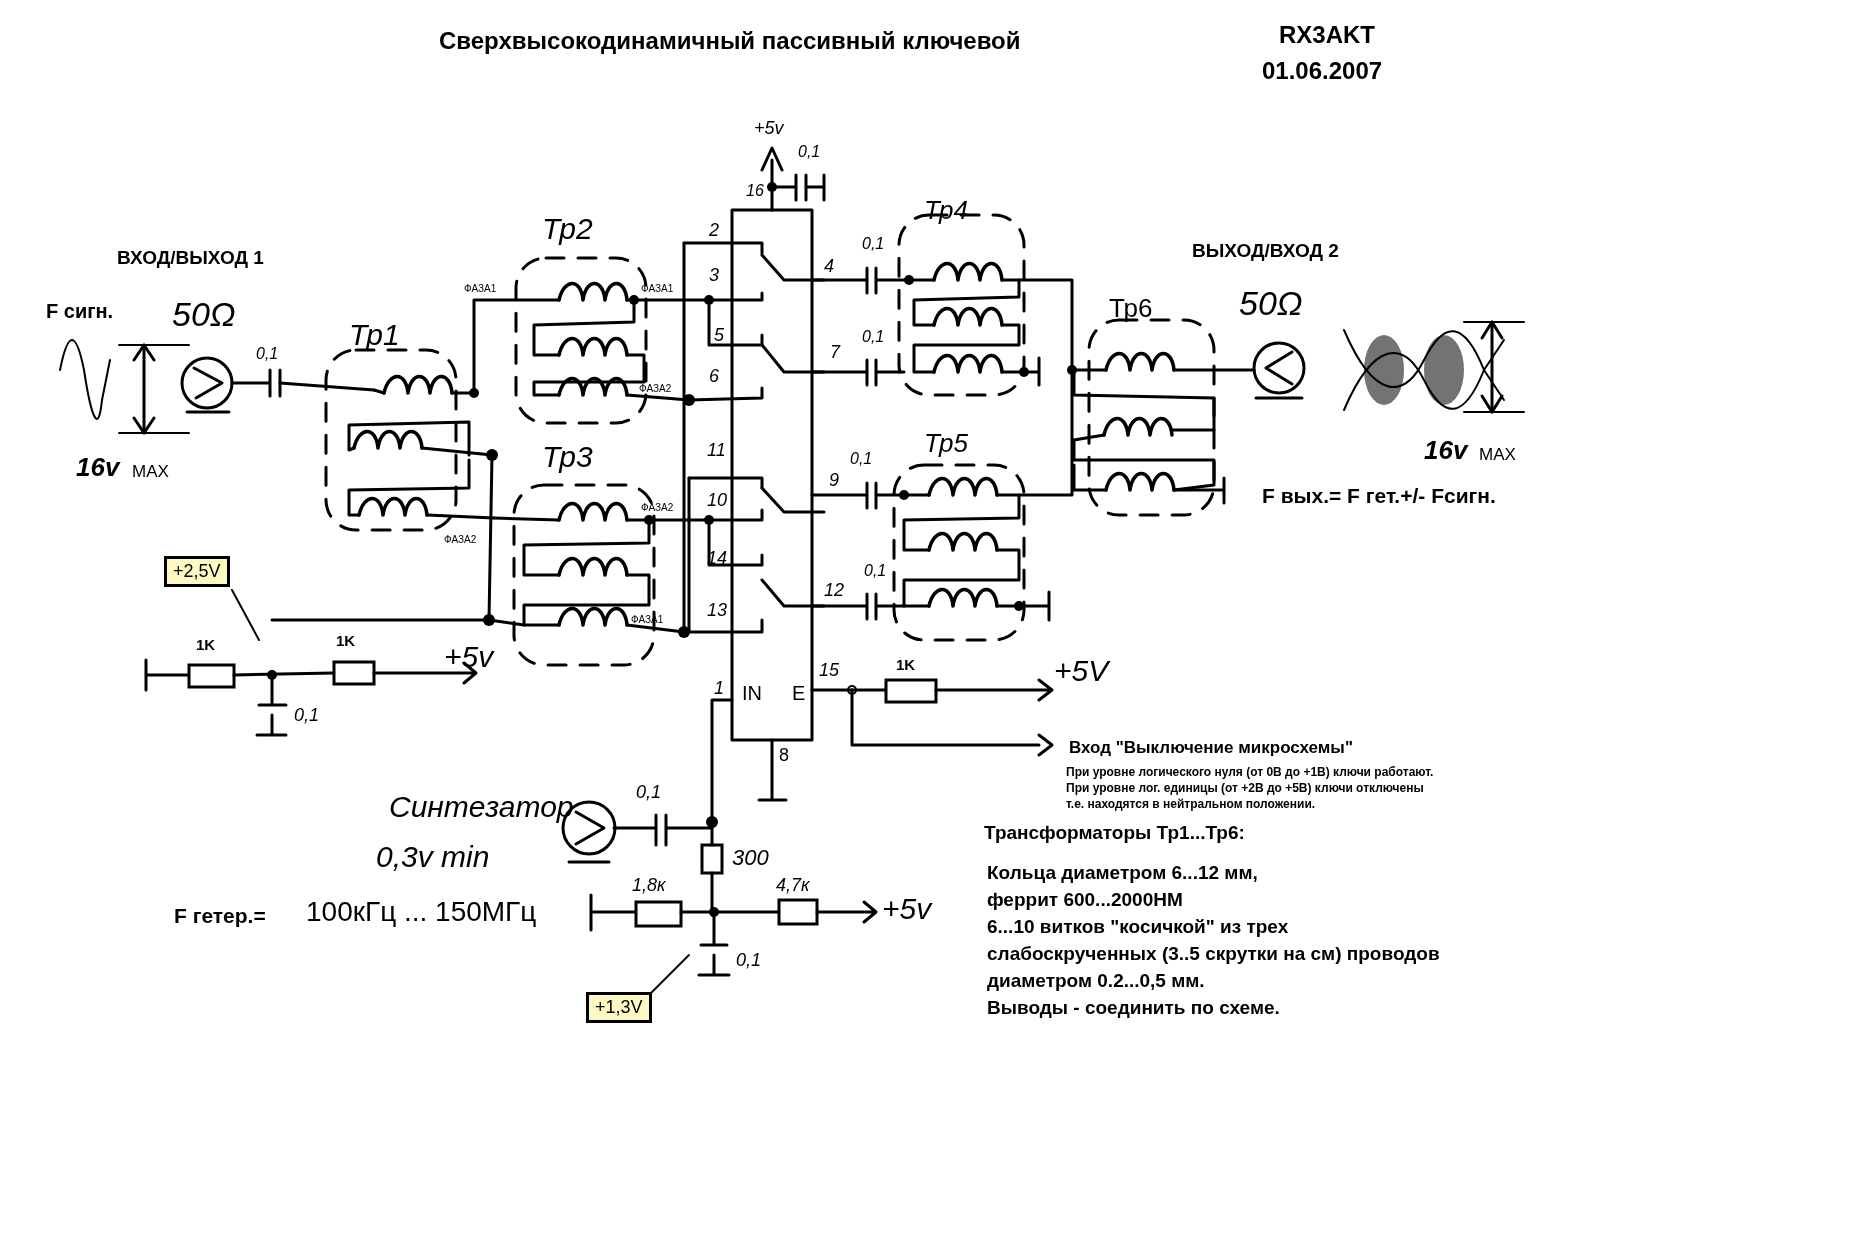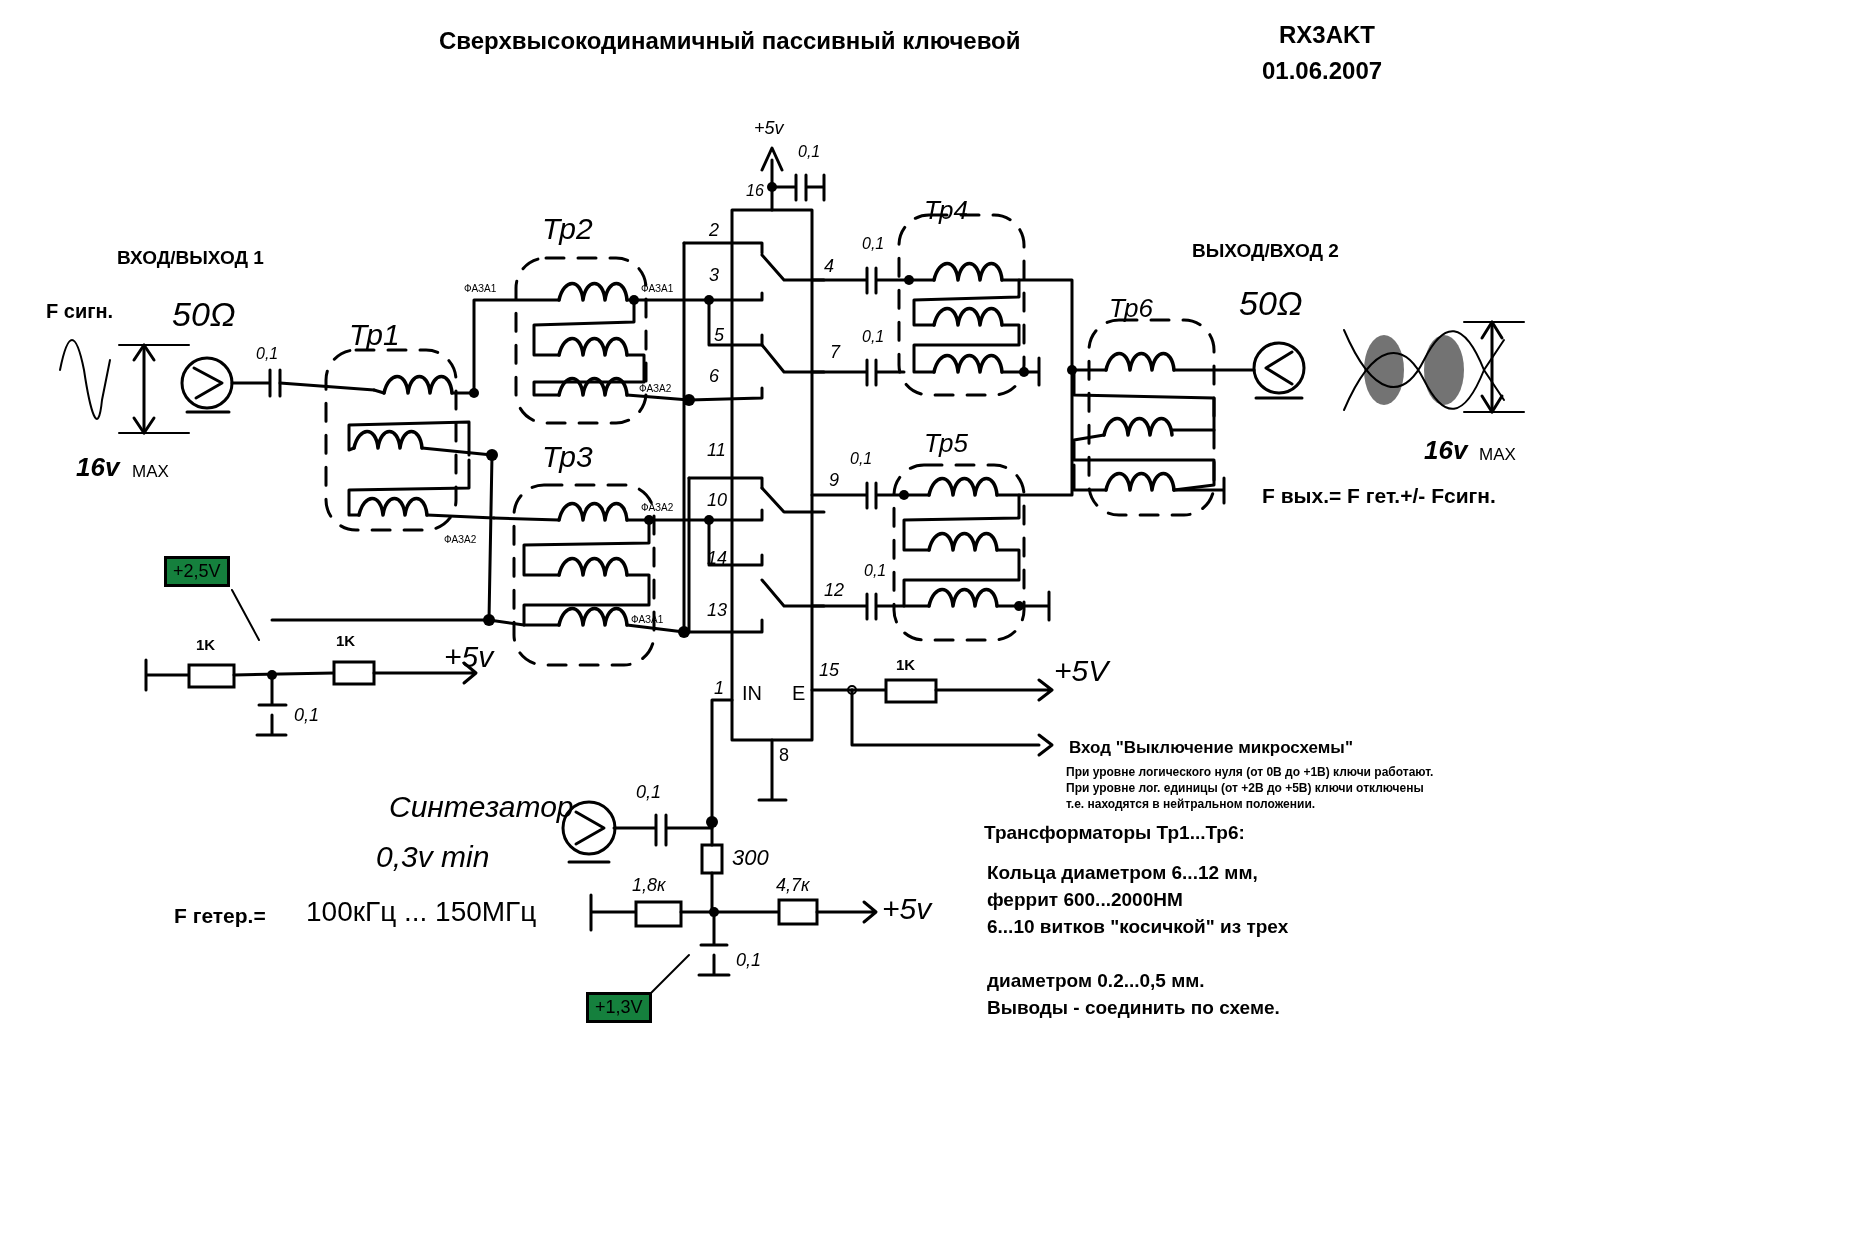--- a/index.html
+++ b/index.html
@@ -10,21 +10,21 @@
   svg.schem .thin { stroke: #000; stroke-width: 2; fill: none; stroke-linecap: round; }
   svg.schem .dash { stroke: #000; stroke-width: 3; fill: none; stroke-dasharray: 18 14; stroke-linecap: round; }
   svg.schem .coil { stroke: #000; stroke-width: 3.5; fill: none; stroke-linecap: round; stroke-linejoin: round; }
   svg.schem .dot { fill: #000; }
   svg.schem .res { stroke: #000; stroke-width: 3; fill: #fff; }
   .t { position: absolute; white-space: nowrap; }
   .title { font-weight: bold; font-size: 24px; line-height: 30px; }
   .bold { font-weight: bold; }
   .note { font-size: 12px; font-weight: bold; line-height: 16px; }
   .spec { font-size: 19px; font-weight: bold; line-height: 26px; }
-  .boxed { border: 3px solid #000; padding: 2px 6px; font-size: 18px; background: #15803d; }
+  .boxed { border: 3px solid #000; padding: 2px 6px; font-size: 18px; background: #fef9c3; }
 </style>
 </head>
 <body>
 
 <div class="canvas">
 
   <svg class="schem" viewBox="0 0 1559 1045">
     <defs>
       <g id="coil">
         <path class="coil" d="M0,0 C5,-22 22,-22 24,0 C27,-22 44,-22 46,0 C49,-22 66,-22 68,0"></path>
@@ -242,21 +242,21 @@
   <div class="t" style="left:1215px;top:284px;font-size:34px;font-style:italic;">50Ω</div>
   <div class="t bold" style="left:1400px;top:435px;font-size:26px;font-style:italic;">16v</div>
   <div class="t" style="left:1455px;top:445px;font-size:17px;">MAX</div>
   <div class="t bold" style="left:1238px;top:484px;font-size:21px;">F вых.= F гет.+/- Fсигн.</div>
 
   <div class="t" style="left:325px;top:318px;font-size:30px;font-style:italic;">Тр1</div>
   <div class="t" style="left:518px;top:212px;font-size:30px;font-style:italic;">Тр2</div>
   <div class="t" style="left:518px;top:440px;font-size:30px;font-style:italic;">Тр3</div>
   <div class="t" style="left:900px;top:195px;font-size:26px;font-style:italic;">Тр4</div>
   <div class="t" style="left:900px;top:428px;font-size:26px;font-style:italic;">Тр5</div>
-  <div class="t" style="left:1085px;top:293px;font-size:26px;font-style:italic;text-align:center;">Тр6</div>
+  <div class="t" style="left:1085px;top:293px;font-size:26px;text-align:center;">Тр6</div>
 
   <div class="t" style="left:440px;top:283px;font-size:10px;">ФАЗА1</div>
   <div class="t" style="left:420px;top:534px;font-size:10px;">ФАЗА2</div>
   <div class="t" style="left:617px;top:283px;font-size:10px;">ФАЗА1</div>
   <div class="t" style="left:615px;top:383px;font-size:10px;">ФАЗА2</div>
   <div class="t" style="left:617px;top:502px;font-size:10px;">ФАЗА2</div>
   <div class="t" style="left:607px;top:614px;font-size:10px;">ФАЗА1</div>
 
   <div class="t" style="left:690px;top:678px;font-size:18px;font-style:italic;">1</div>
   <div class="t" style="left:685px;top:220px;font-size:18px;font-style:italic;">2</div>
@@ -307,15 +307,16 @@
   <div class="t" style="left:608px;top:875px;font-size:18px;font-style:italic;">1,8к</div>
   <div class="t" style="left:752px;top:875px;font-size:18px;font-style:italic;">4,7к</div>
   <div class="t" style="left:858px;top:892px;font-size:30px;font-style:italic;">+5v</div>
   <div class="t" style="left:712px;top:950px;font-size:18px;font-style:italic;">0,1</div>
   <div class="t boxed" style="left:562px;top:992px;">+1,3V</div>
 
   <div class="t bold" style="left:960px;top:822px;font-size:19px;">Трансформаторы Тр1...Тр6:</div>
   <div class="t spec" style="left:963px;top:860px;">Кольца диаметром 6...12 мм,</div>
   <div class="t spec" style="left:963px;top:887px;">феррит 600...2000НМ</div>
   <div class="t spec" style="left:963px;top:914px;">6...10 витков "косичкой" из трех</div>
+  <div class="t spec" style="left:963px;top:941px;">слабоскрученных (3..5 скрутки на см) проводов</div>
   <div class="t spec" style="left:963px;top:968px;">диаметром 0.2...0,5 мм.</div>
   <div class="t spec" style="left:963px;top:995px;">Выводы - соединить по схеме.</div>
 </div>
 
 </body></html>

